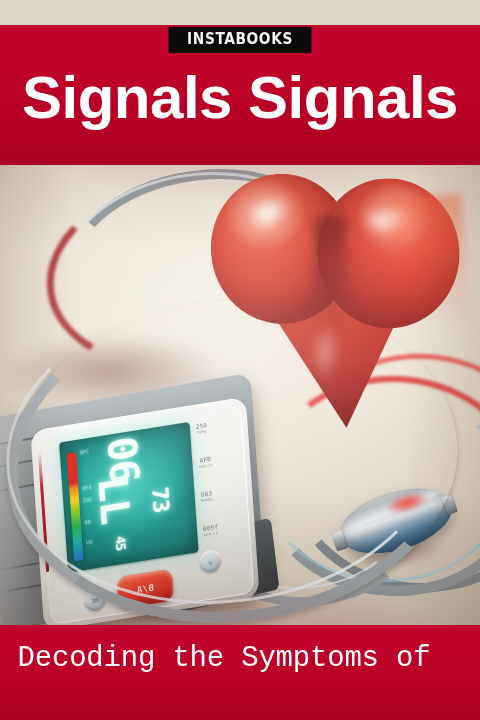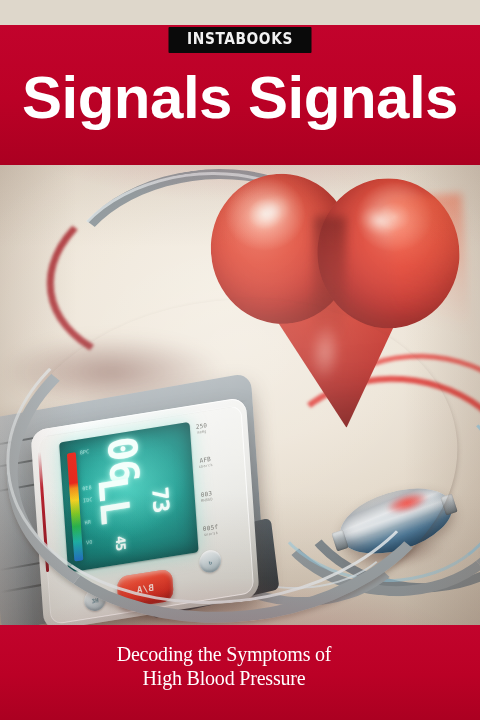--- a/index.html
+++ b/index.html
@@ -610,23 +610,23 @@
     white-space: nowrap;
   }
 
   .cover-subtitle {
     position: absolute;
     left: 0;
     top: 17px;
     width: 448px;
     text-align: center;
     color: #ffffff;
-    font-family: Liberation Serif, serif;
+    font-family: Liberation Mono, monospace;
     font-weight: 400;
-    font-size: 20px;
+    font-size: 29px;
     line-height: 1.2;
     letter-spacing: -0.2px;
   }
 </style>
 </head>
 <body>
 
 <div id="cover">
 
   <div class="art">
@@ -737,17 +737,16 @@
   <div class="banner banner-top">
     <div class="logo-badge">
       <span class="logo-text">INSTABOOKS</span>
     </div>
     <div class="cover-title">Signals Signals</div>
   </div>
 
   <div class="banner banner-bottom">
     <div class="cover-subtitle">
       <div>Decoding the Symptoms of</div>
-      <div>High Blood Pressure</div>
     </div>
   </div>
 
 </div>
 
 </body></html>

